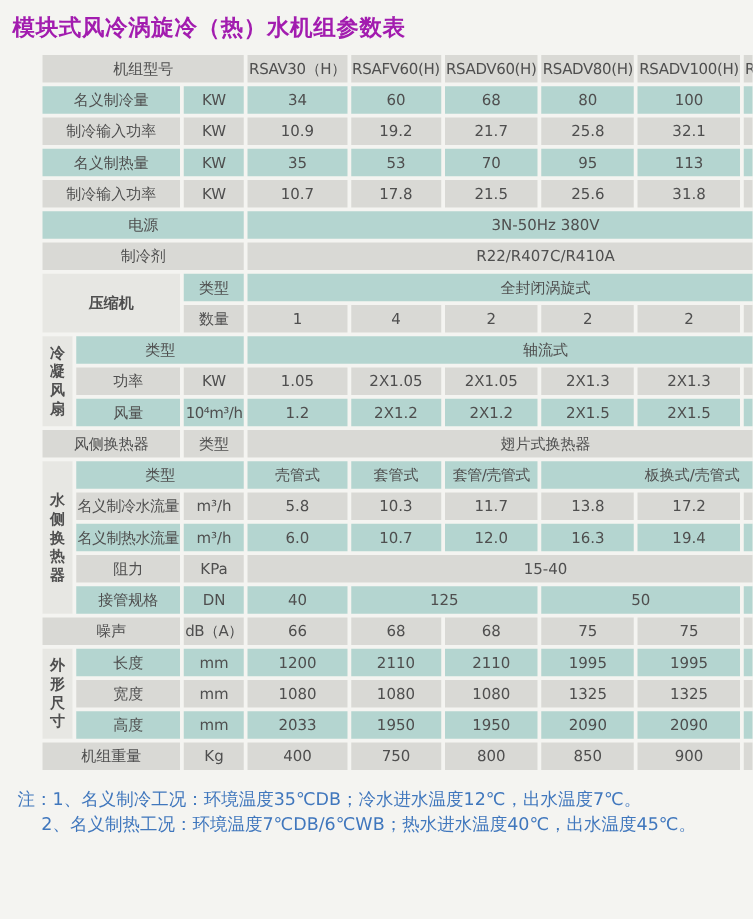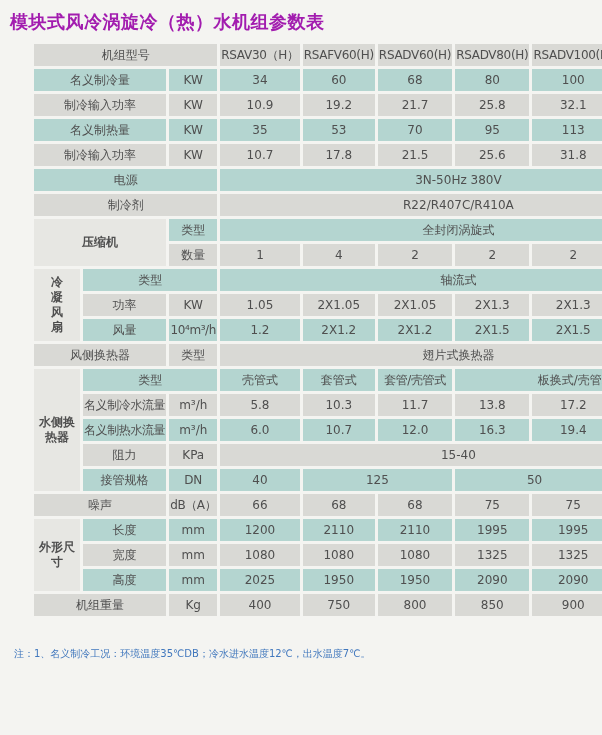--- a/index.html
+++ b/index.html
@@ -26,24 +26,24 @@
     overflow:hidden;white-space:nowrap;
   }
   .t{background:#b4d5d0;}
   .g{background:#d9d9d5;}
   .grp{background:#e7e7e3;font-weight:bold;}
   .model{font-size:9.5px;letter-spacing:-0.3px;}
   .sm{font-size:10px;letter-spacing:-0.4px;}
   .vtxt{white-space:normal !important;}
   .vtxt span{display:inline-block;word-break:break-all;line-height:15px;font-size:12px;}
   .w14 span{width:14px;}
-  .w26 span{width:44px;}
+  .w26 span{width:22px;}
   .notes{
-    position:absolute;left:14px;top:644px;
-    font-size:10px;color:#4077bd;line-height:19.5px;
+    position:absolute;left:14px;top:631px;
+    font-size:14px;color:#4077bd;line-height:19.5px;
     white-space:nowrap;
   }
   .notes .indent{padding-left:19px;}
 </style>
 </head>
 <body>
 
 <div class="page-title">模块式风冷涡旋冷（热）水机组参数表</div>
 
 <table class="spec">
@@ -250,21 +250,21 @@
     <td class="g">1080</td>
     <td class="g">1080</td>
     <td class="g">1325</td>
     <td class="g">1325</td>
     <td class="g">2405</td>
   </tr>
 
   <tr>
     <td class="t">高度</td>
     <td class="t">mm</td>
-    <td class="t">2025</td>
+    <td class="t">2033</td>
     <td class="t">1950</td>
     <td class="t">1950</td>
     <td class="t">2090</td>
     <td class="t">2090</td>
     <td class="t">2160</td>
   </tr>
 
   <tr>
     <td colspan="2" class="g">机组重量</td>
     <td class="g">Kg</td>
@@ -273,13 +273,14 @@
     <td class="g">800</td>
     <td class="g">850</td>
     <td class="g">900</td>
     <td class="g">1600</td>
   </tr>
 </tbody>
   </table>
 
 <div class="notes">
   <div><span>注：</span><span>1、名义制冷工况：环境温度35℃DB；冷水进水温度12℃，出水温度7℃。</span></div>
+  <div class="indent">2、名义制热工况：环境温度7℃DB/6℃WB；热水进水温度40℃，出水温度45℃。</div>
 </div>
 
 </body></html>

